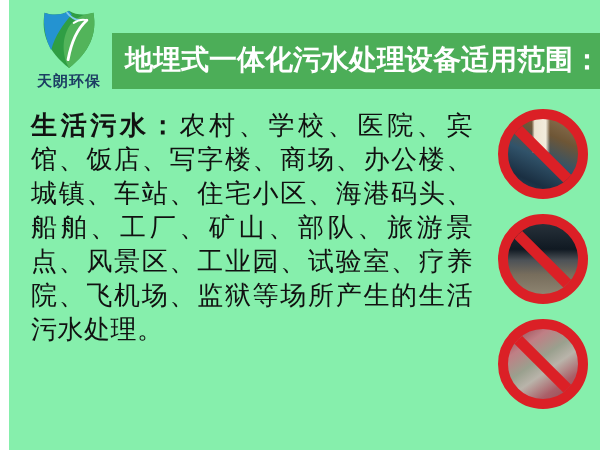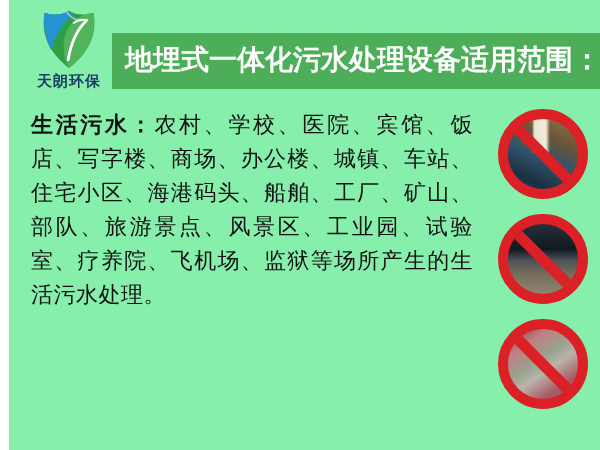--- a/index.html
+++ b/index.html
@@ -49,21 +49,21 @@
   }
 
   
   .content {
     position: absolute;
     left: 22px; top: 108px;
     width: 442px;
     color: #111111;
   }
   .content p {
-    font-size: 22px;
+    font-size: 26px;
     line-height: 34px;
     text-align: justify;
     letter-spacing: 0.5px;
   }
   .content .lead { font-weight: bold; }
 
   
   .sign {
     position: absolute;
     left: 489px;

